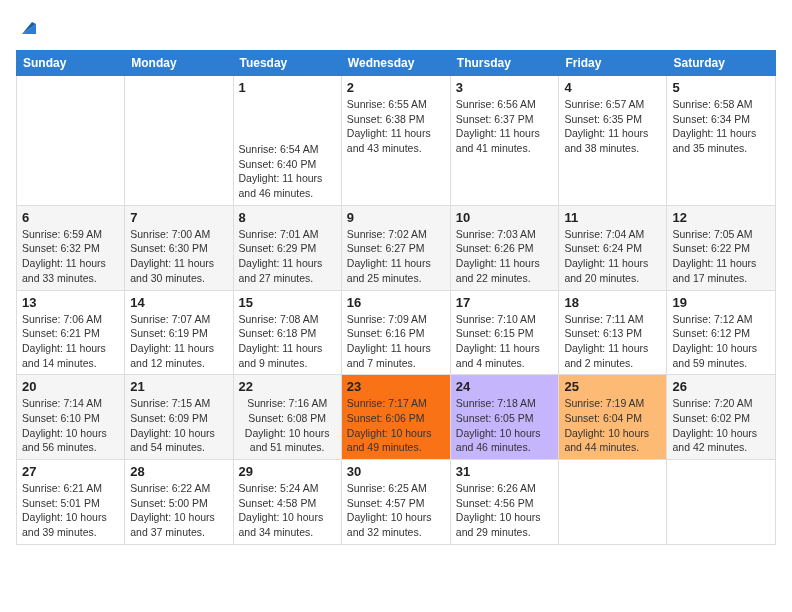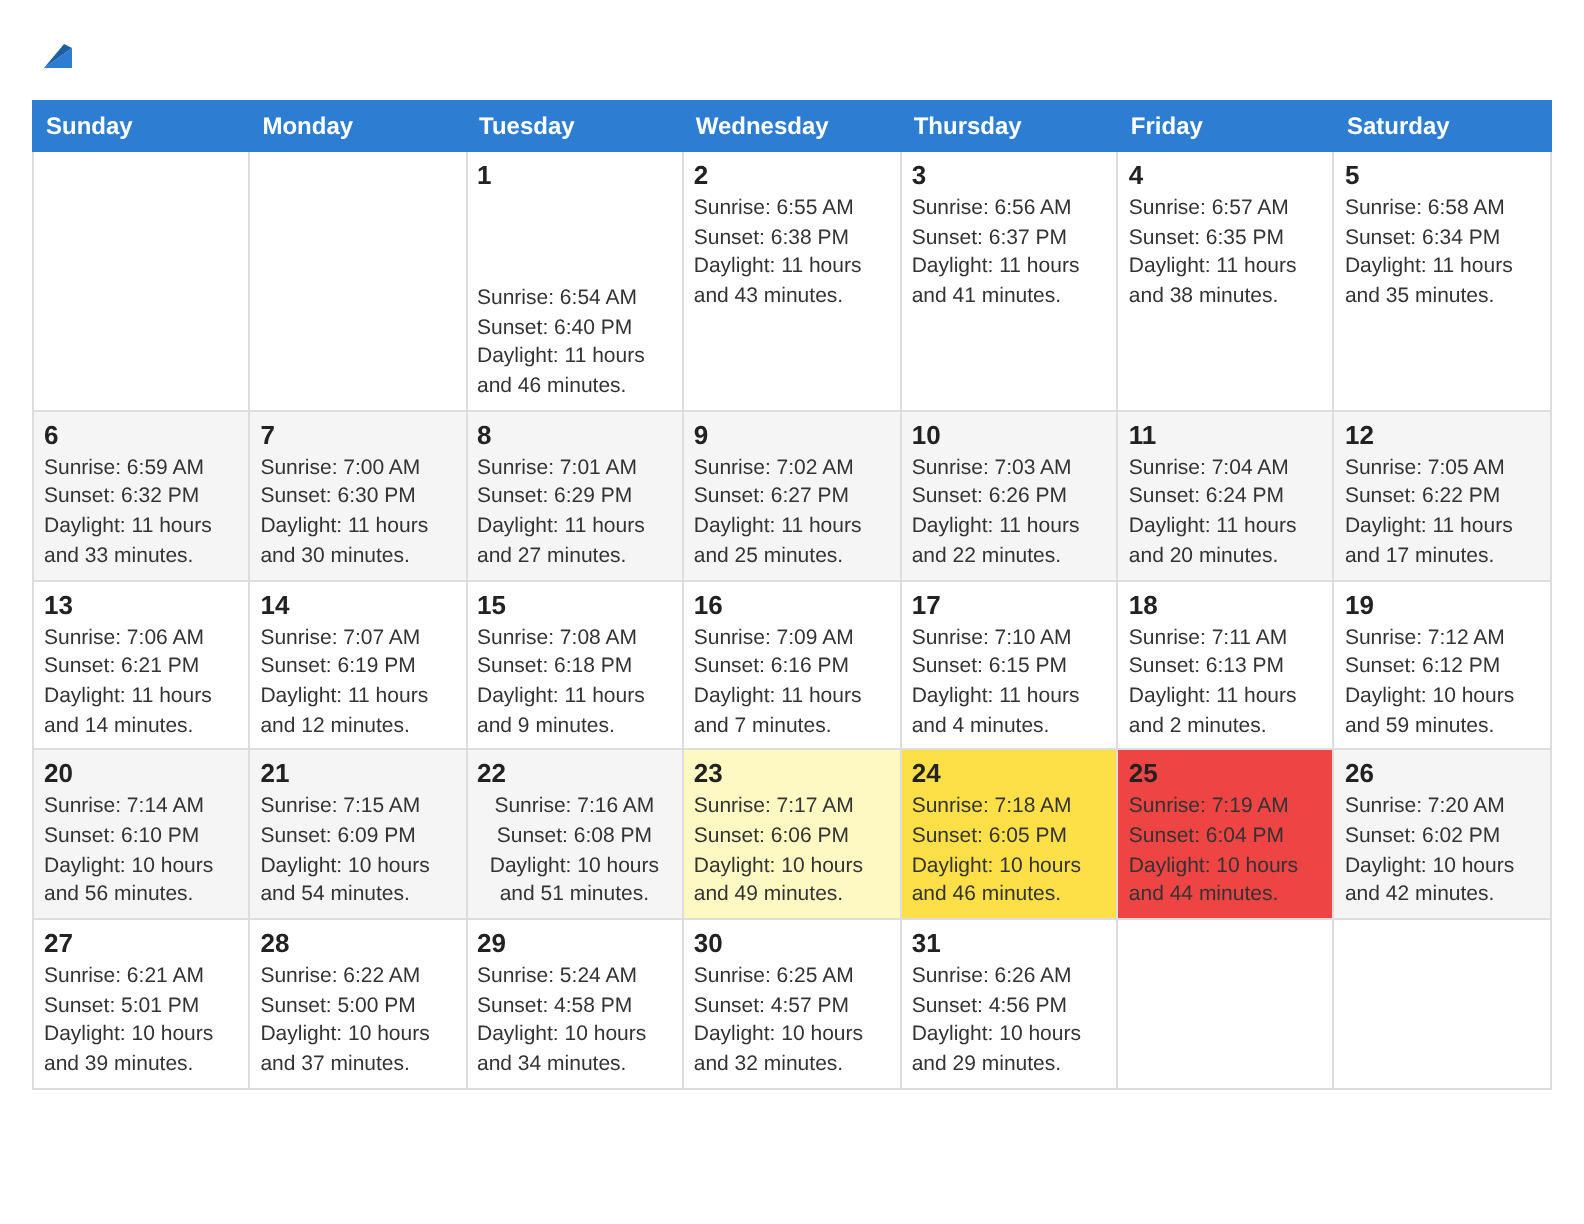--- a/index.html
+++ b/index.html
@@ -262,33 +262,33 @@
           <div class="day-info" style="white-space: pre-wrap;">Sunrise: 7:15 AM
 Sunset: 6:09 PM
 Daylight: 10 hours and 54 minutes.</div>
         </td>
         <td style="background: rgb(245, 245, 245);">
           <div class="day-number">22</div>
           <div class="day-info" style="white-space: pre-wrap; text-align: center;">Sunrise: 7:16 AM
 Sunset: 6:08 PM
 Daylight: 10 hours and 51 minutes.</div>
         </td>
-        <td style="background: #fef9c3;">
+        <td style="background: #f97316;">
           <div class="day-number">23</div>
           <div class="day-info" style="white-space: pre-wrap;">Sunrise: 7:17 AM
 Sunset: 6:06 PM
 Daylight: 10 hours and 49 minutes.</div>
         </td>
-        <td style="background: #fde047;">
+        <td style="background: #c4b5fd;">
           <div class="day-number">24</div>
           <div class="day-info" style="white-space: pre-wrap;">Sunrise: 7:18 AM
 Sunset: 6:05 PM
 Daylight: 10 hours and 46 minutes.</div>
         </td>
-        <td style="background: #ef4444;">
+        <td style="background: #fdba74;">
           <div class="day-number">25</div>
           <div class="day-info" style="white-space: pre-wrap;">Sunrise: 7:19 AM
 Sunset: 6:04 PM
 Daylight: 10 hours and 44 minutes.</div>
         </td>
         <td style="background: rgb(245, 245, 245);">
           <div class="day-number">26</div>
           <div class="day-info" style="white-space: pre-wrap;">Sunrise: 7:20 AM
 Sunset: 6:02 PM
 Daylight: 10 hours and 42 minutes.</div>

